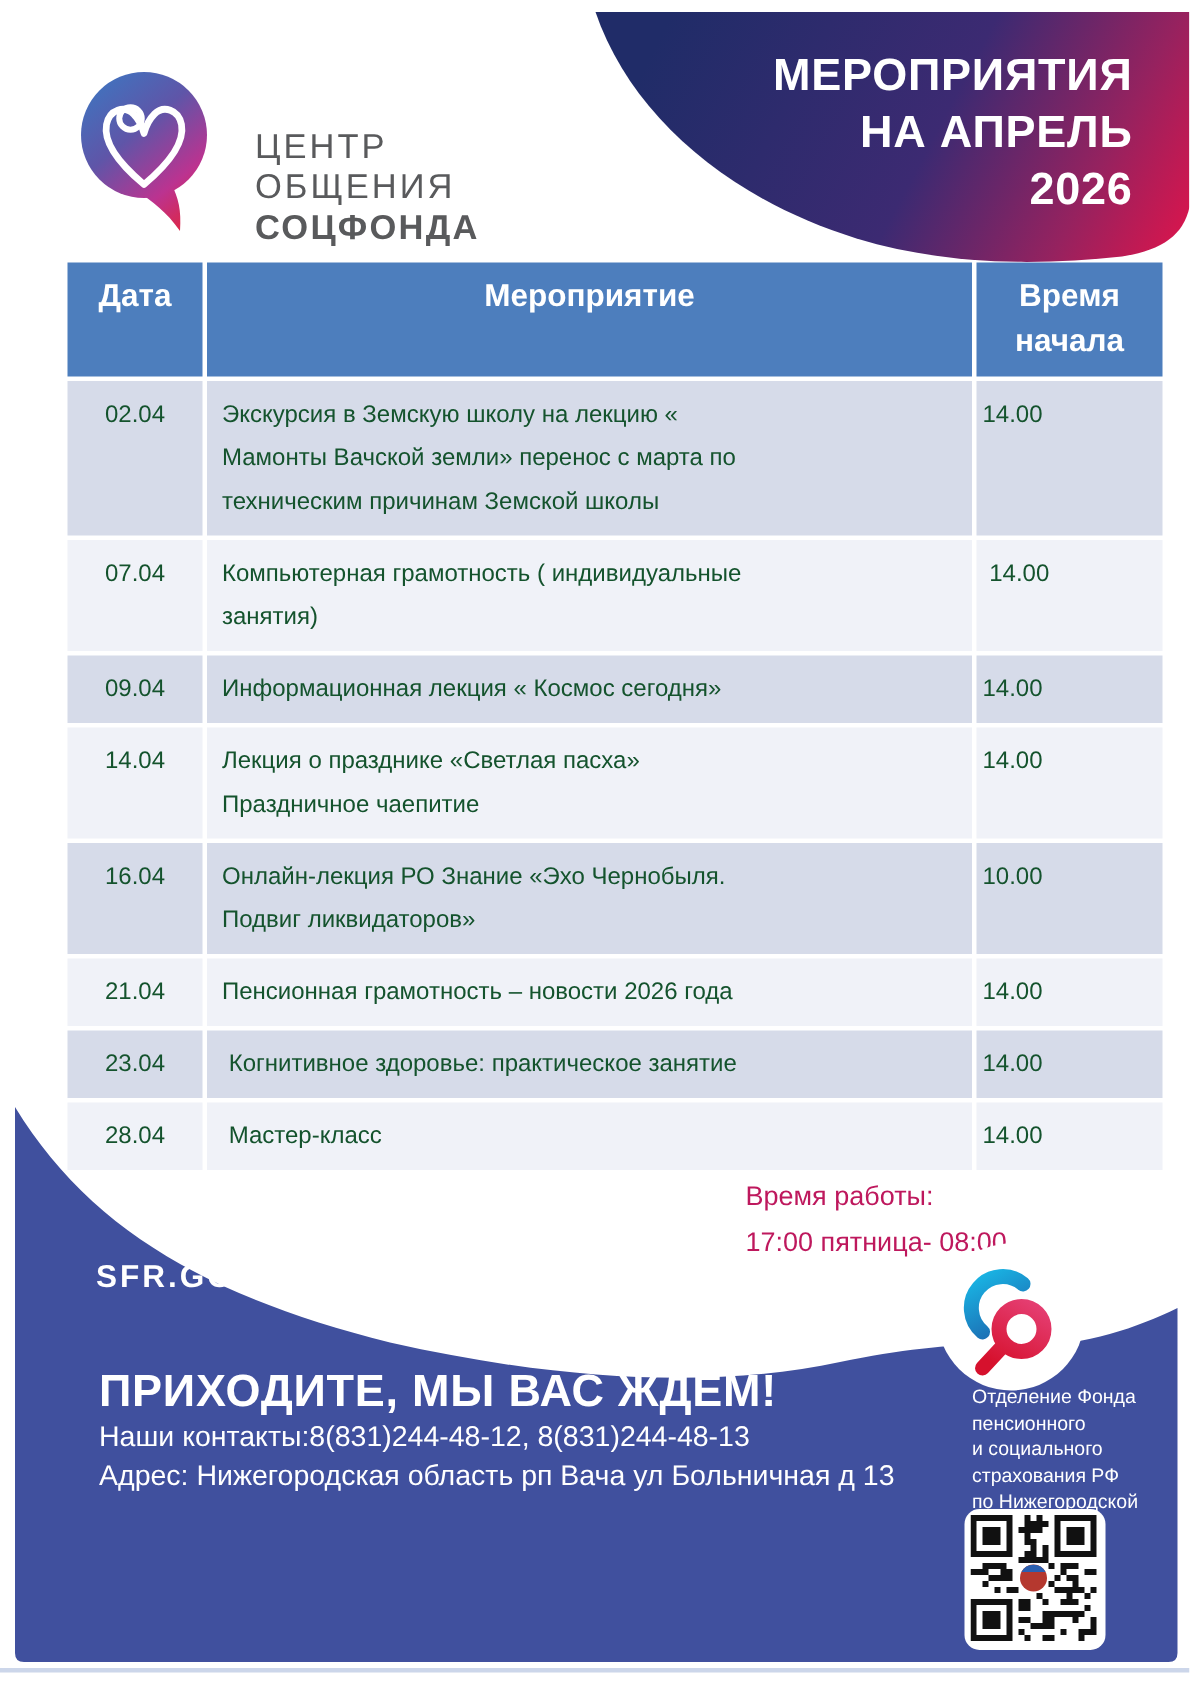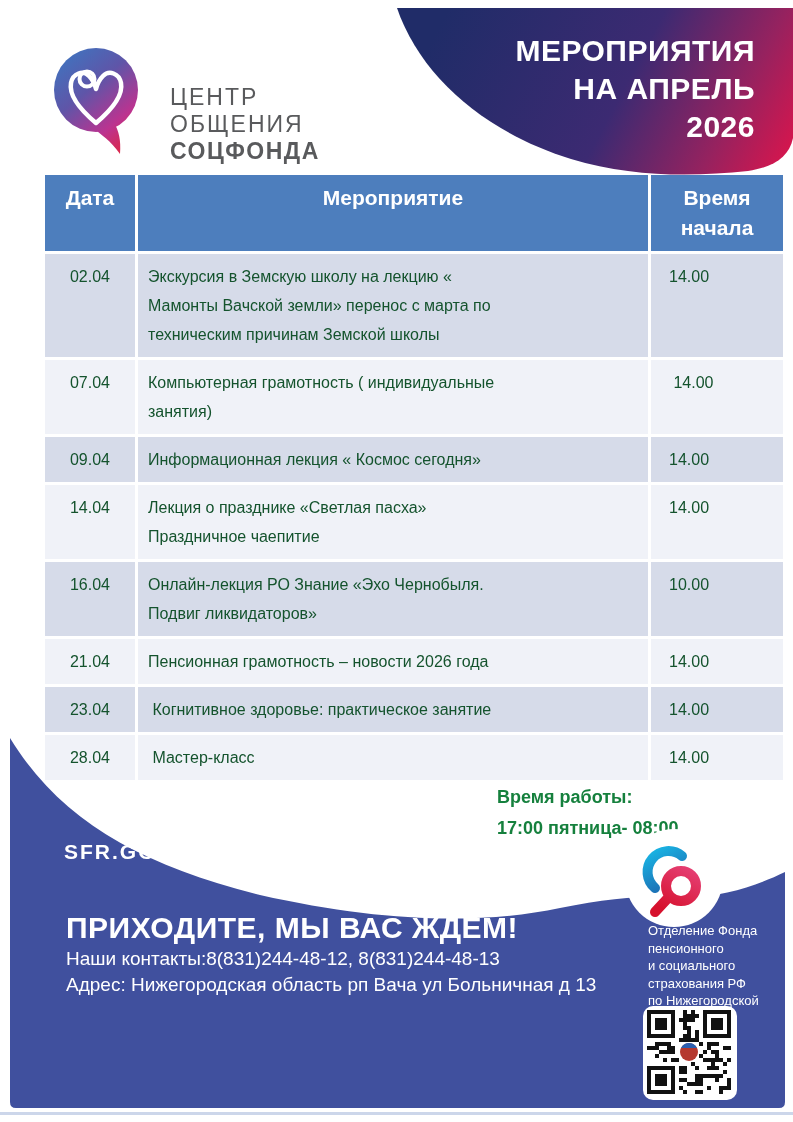--- a/index.html
+++ b/index.html
@@ -17,27 +17,27 @@
   .banner-title{position:absolute;right:38px;top:32px;text-align:right;color:#fff;
     font-size:30px;font-weight:700;line-height:38px;z-index:2;letter-spacing:0.5px;}
 
   
   table.events{position:absolute;left:42px;top:172px;border-collapse:separate;border-spacing:3px;z-index:2;}
   table.events th{background:#4d7ebd;color:#fff;font-size:21px;font-weight:700;
     text-align:center;vertical-align:top;padding:8px 4px;line-height:30px;margin-left:36px;}
   table.events td{font-size:16px;color:#14532d;vertical-align:top;line-height:29px;white-space:pre-wrap;}
   table.events td.c-date{width:82px;text-align:center;padding:8px 2px;}
   table.events td.c-event{width:496px;text-align:left;padding:8px 4px 8px 10px;}
-  table.events td.c-time{width:112px;text-align:left;padding:8px 2px 8px 18px;}
+  table.events td.c-time{width:112px;text-align:left;padding:8px 2px 8px 4px;}
   tr.band-odd td{background:#d6dbe9;}
   tr.band-even td{background:#f0f2f8;}
 
   
-  .work-hours{position:absolute;left:497px;top:782px;width:290px;color:#15803d;
-    font-size:18px;font-weight:700;line-height:31px;z-index:1;}
+  .work-hours{position:absolute;left:497px;top:782px;width:290px;color:#be185d;
+    font-size:18px;font-weight:400;line-height:31px;z-index:1;}
   .footer-svg{position:absolute;left:0;top:728px;width:793px;height:394px;z-index:2;}
   .website{position:absolute;left:64px;top:840px;color:#fff;font-size:21px;font-weight:700;
     letter-spacing:2px;z-index:3;}
   .headline{position:absolute;left:66px;top:911px;color:#fff;font-size:30px;font-weight:700;
     letter-spacing:0.5px;z-index:3;}
   .contacts{position:absolute;left:66px;top:946px;color:#fff;font-size:19px;line-height:26px;z-index:3;}
   .department{position:absolute;left:648px;top:922px;color:#fff;font-size:13px;line-height:17.5px;z-index:3;}
   .qr-box{position:absolute;left:643px;top:1006px;width:94px;height:94px;background:#fff;
     border-radius:10px;z-index:3;}
   .qr-box svg{position:absolute;left:4px;top:4px;}

